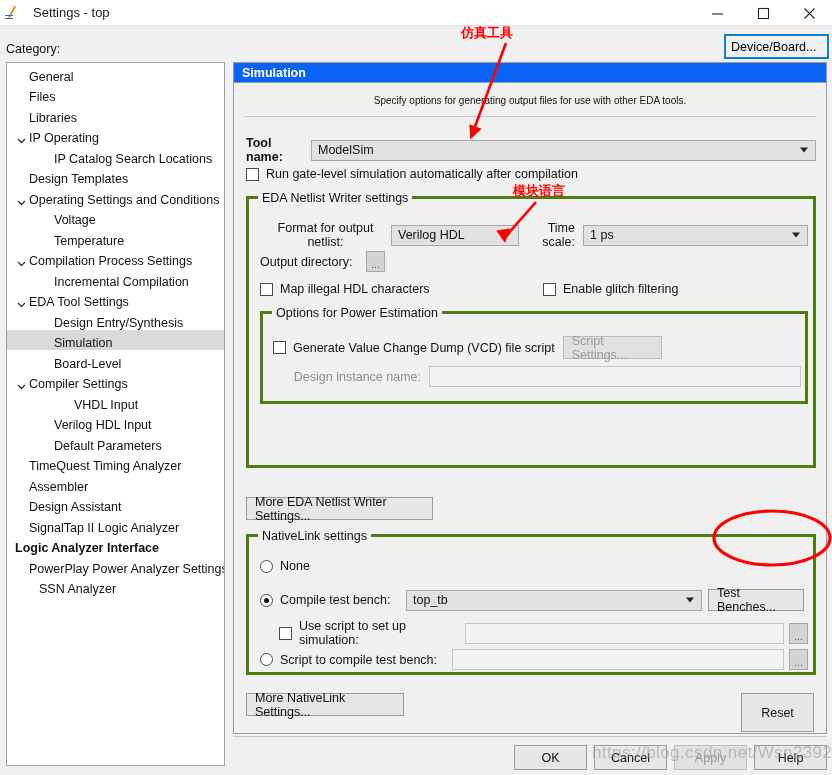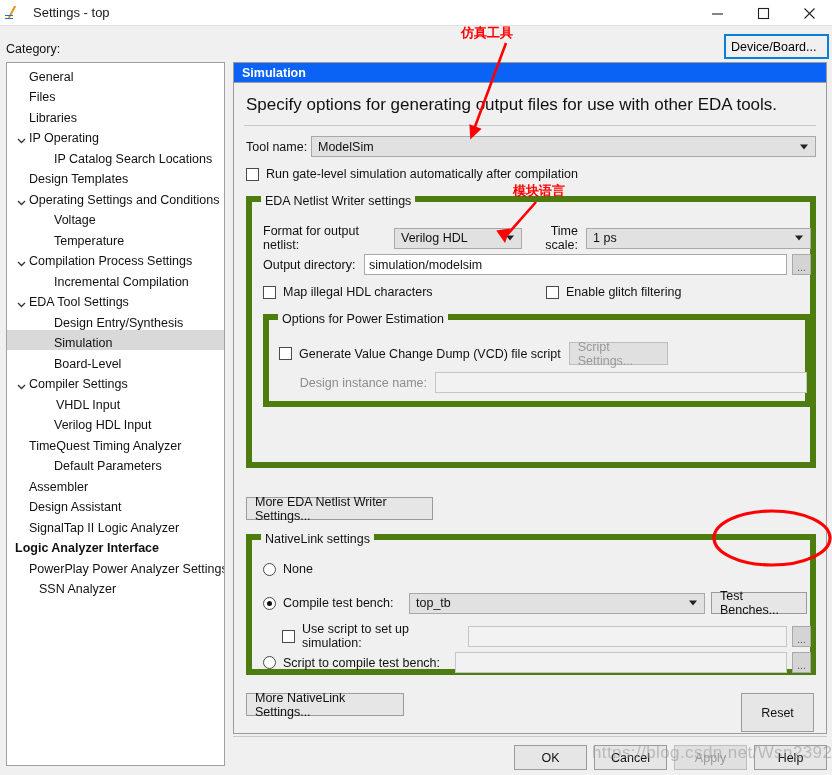--- a/index.html
+++ b/index.html
@@ -56,21 +56,21 @@
   
   #panel {
     position:absolute; left:233px; top:62px; width:594px; height:672px;
     background:#f0f0f0; border:1px solid #9b9b9b;
   }
   #panel-header {
     height:20px; background:#0b63f6; color:#fff;
     font-weight:bold; font-size:12.5px; display:flex; align-items:center;
     padding-left:8px; border-bottom:1px solid #9b9b9b;
   }
-  #panel-desc { padding:12px 12px 0 12px; font-size:17px; }
+  #panel-desc { padding:12px 12px 0 12px; font-size:10px;text-align:center; }
   .hsep { height:1px; background:#c8c8c8; margin:10px 10px 0 10px; }
 
   .row { display:flex; align-items:center; }
 
   
   .combo {
     background:#e1e1e1; border:1px solid #a8a8a8;
     height:21px; display:flex; align-items:center; position:relative;
     font-size:12.5px; padding-left:6px; color:#111;
   }
@@ -102,21 +102,21 @@
     border-radius:50%; flex:none; position:relative;
   }
   .radio.checked::after {
     content:""; position:absolute; left:3px; top:3px; width:5px; height:5px;
     background:#111; border-radius:50%;
   }
   .ck-label { margin-left:7px; font-size:12.5px; }
   .muted { color:#8d8d8d; }
 
   
-  .group { border:6px solid #4d7c0f; position:absolute; }
+  .group { border:3px solid #4d7c0f; position:absolute; }
   .group > .g-title {
     position:absolute; top:-8px; left:9px; background:#f0f0f0;
     padding:0 4px; font-size:12.5px; color:#111;
   }
 
   
   #bottombar { position:absolute; left:233px; top:736px; width:594px; height:39px; }
   #bottombar .sep { height:1px; background:#c8c8c8; width:100%; }
   #btnrow { position:absolute; top:9px; right:0; display:flex; gap:7px; }
   #btnrow .btn { width:73px; height:25px; padding:0; }
@@ -249,33 +249,33 @@
     <div class="tree-item">
       <span class="chev" style="position: absolute; left: 6px;">
         <svg width="9" height="9" viewBox="0 0 9 9">
           <polyline points="1,3 4.5,6.5 8,3" fill="none" stroke="#333" stroke-width="1.3"></polyline>
         </svg>
       </span>
       <span class="lbl" style="padding-left: 22px;">Compiler Settings</span>
     </div>
     <div class="tree-item">
       <span class="chev" style="position: absolute; left: 6px;"></span>
-      <span class="lbl" style="padding-left: 49px;">VHDL Input</span>
+      <span class="lbl" style="padding-left: 67px;">VHDL Input</span>
     </div>
     <div class="tree-item">
       <span class="chev" style="position: absolute; left: 6px;"></span>
       <span class="lbl" style="padding-left: 47px;">Verilog HDL Input</span>
     </div>
     <div class="tree-item">
       <span class="chev" style="position: absolute; left: 6px;"></span>
+      <span class="lbl" style="padding-left: 47px;">Default Parameters</span>
+    </div>
+    <div class="tree-item">
+      <span class="chev" style="position: absolute; left: 6px;"></span>
       <span class="lbl" style="padding-left: 22px;">TimeQuest Timing Analyzer</span>
-    </div>
-    <div class="tree-item">
-      <span class="chev" style="position: absolute; left: 6px;"></span>
-      <span class="lbl" style="padding-left: 47px;">Default Parameters</span>
     </div>
     <div class="tree-item">
       <span class="chev" style="position: absolute; left: 6px;"></span>
       <span class="lbl" style="padding-left: 22px;">Assembler</span>
     </div>
     <div class="tree-item">
       <span class="chev" style="position: absolute; left: 6px;"></span>
       <span class="lbl" style="padding-left: 22px;">Design Assistant</span>
     </div>
     <div class="tree-item">
@@ -296,51 +296,50 @@
     </div>
   </div>
 
 <div id="panel">
 
   <div id="panel-header">Simulation</div>
   <div id="panel-desc">Specify options for generating output files for use with other EDA tools.</div>
   <div class="hsep"></div>
 
   <div class="row" style="position:absolute; left:12px; top:73px; width:570px;">
-    <div style="width:65px;">Tool name:</div>
+    <div style="width:65px;font-weight:bold;">Tool name:</div>
     <div class="combo" style="flex:1;">
       <span>ModelSim</span>
       <span class="arrow"></span>
     </div>
   </div>
 
   <div class="row" style="position:absolute; left:12px; top:104px;">
     <div class="chk"></div>
     <div class="ck-label">Run gate-level simulation automatically after compilation</div>
   </div>
 
   <div class="group" style="left:12px; top:133px; width:570px; height:272px;">
     <div class="g-title">EDA Netlist Writer settings</div>
 
     <div class="row" style="position:absolute; left:11px; top:22px; width:548px;">
-      <div style="width:131px;">Format for output netlist:</div>
+      <div style="width:131px;text-align:center;">Format for output netlist:</div>
       <div class="combo" style="width:128px;">
         <span>Verilog HDL</span>
         <span class="arrow"></span>
       </div>
       <div style="width:64px; text-align:right; padding-right:8px;">Time scale:</div>
       <div class="combo" style="flex:1;">
         <span>1 ps</span>
         <span class="arrow"></span>
       </div>
     </div>
 
     <div class="row" style="position:absolute; left:11px; top:52px; width:548px;">
       <div style="width:101px;">Output directory:</div>
-      <div class="txtfield" style="flex:1;">simulation/modelsim</div>
       <div class="dots-btn" style="margin-left:5px;">...</div>
     </div>
 
     <div class="row" style="position:absolute; left:11px; top:83px;">
       <div class="chk"></div>
       <div class="ck-label">Map illegal HDL characters</div>
     </div>
     <div class="row" style="position:absolute; left:294px; top:83px;">
       <div class="chk"></div>
       <div class="ck-label">Enable glitch filtering</div>

